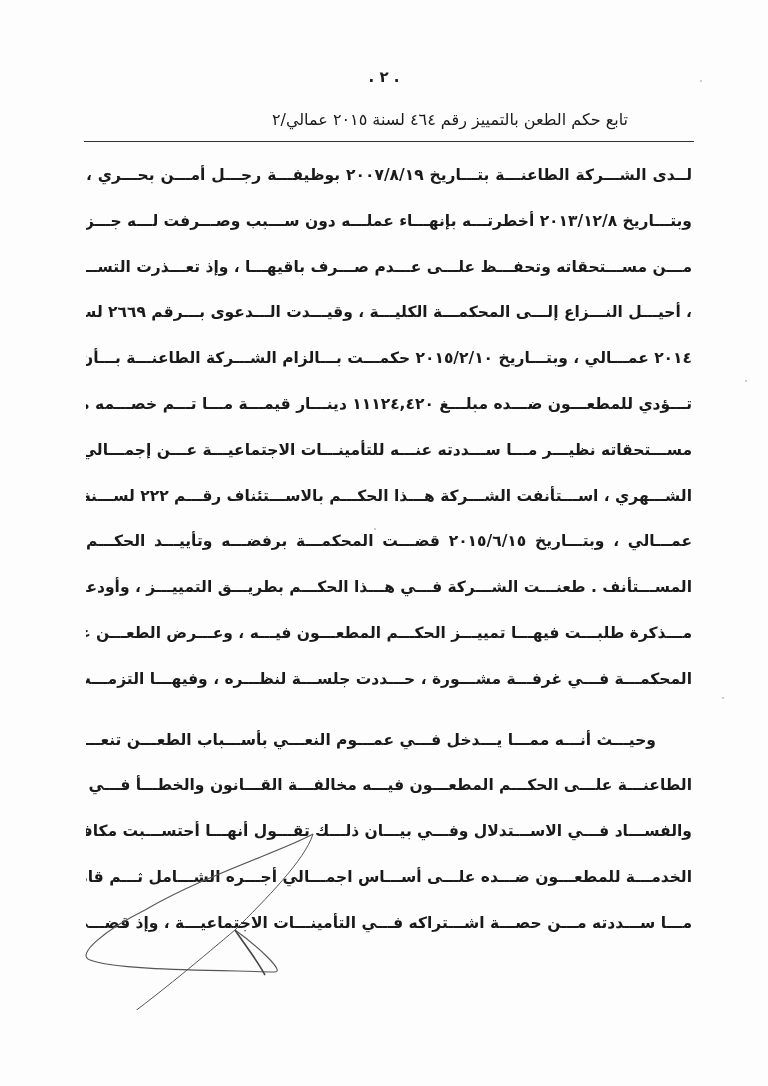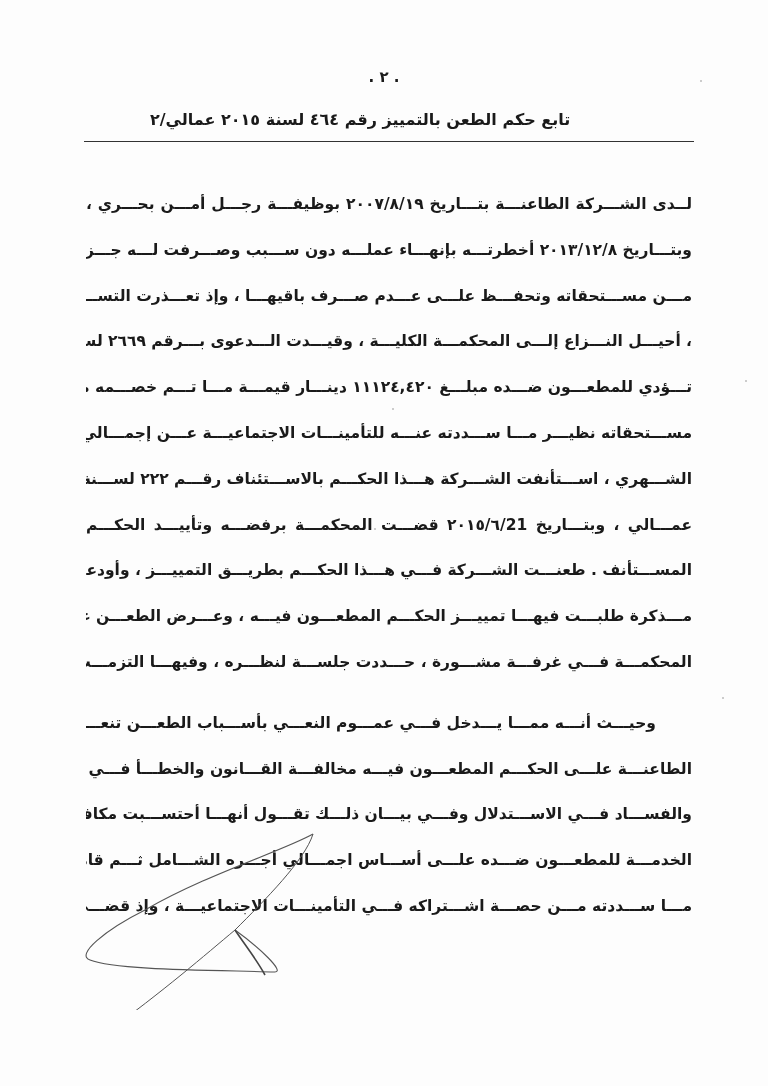--- a/index.html
+++ b/index.html
@@ -28,43 +28,42 @@
       text-align: center;
       font-size: 15px;
       font-weight: bold;
       direction: rtl;
     }
     .header-title {
       position: absolute;
       top: 110px;
       left: 150px;
       width: 478px;
-      text-align: left;
+      text-align: right;
       font-size: 16px;
-      font-weight: bold;
+      font-weight: normal;
       direction: rtl;
       white-space: nowrap;
     }
     .header-rule {
       position: absolute;
       top: 141px;
       left: 84px;
       width: 610px;
       height: 0;
       border-top: 1.5px solid #333;
     }
     .body-text {
       position: absolute;
       top: 160px;
       left: 86px;
       width: 606px;
       direction: rtl;
       font-size: 15.5px;
       font-weight: bold;
-      margin-top: 29px;
     }
     .line {
       height: 30.5px;
       margin: 0 0 15.3px 0;
       line-height: 30px;
       text-align: justify;
       text-align-last: justify;
       white-space: nowrap;
       overflow: hidden;
     }
@@ -102,24 +101,25 @@
 
   <div class="header-title">تابع حكم الطعن بالتمييز رقم ٤٦٤ لسنة ٢٠١٥ عمالي/٢</div>
   <div class="header-rule"></div>
 
   <div class="body-text">
     <div>
       <div class="line">لــدى الشـــركة الطاعنـــة بتـــاريخ ٢٠٠٧/٨/١٩ بوظيفـــة رجـــل أمـــن بحـــري ،</div>
       <div class="line">وبتـــاريخ ٢٠١٣/١٢/٨ أخطرتـــه بإنهـــاء عملـــه دون ســـبب وصـــرفت لـــه جـــزء</div>
       <div class="line">مـــن مســـتحقاته وتحفـــظ علـــى عـــدم صـــرف باقيهـــا ، وإذ تعـــذرت التســـوية الوديـــة</div>
       <div class="line">، أحيـــل النـــزاع إلـــى المحكمـــة الكليـــة ، وقيـــدت الـــدعوى بـــرقم ٢٦٦٩ لســـنة</div>
+      <div class="line">٢٠١٤ عمـــالي ، وبتـــاريخ ٢٠١٥/٢/١٠ حكمـــت بـــالزام الشـــركة الطاعنـــة بـــأن</div>
       <div class="line">تـــؤدي للمطعـــون ضـــده مبلـــغ ١١١٢٤,٤٢٠ دينـــار قيمـــة مـــا تـــم خصـــمه مـــن</div>
       <div class="line">مســـتحقاته نظيـــر مـــا ســـددته عنـــه للتأمينـــات الاجتماعيـــة عـــن إجمـــالي أجـــره</div>
       <div class="line">الشـــهري ، اســـتأنفت الشـــركة هـــذا الحكـــم بالاســـتئناف رقـــم ٢٢٢ لســـنة ٢٠١٥</div>
-      <div class="line">عمـــالي ، وبتـــاريخ ٢٠١٥/٦/21 قضـــت المحكمـــة برفضـــه وتأييـــد الحكـــم</div>
+      <div class="line">عمـــالي ، وبتـــاريخ ٢٠١٥/٦/١٥ قضـــت المحكمـــة برفضـــه وتأييـــد الحكـــم</div>
       <div class="line">المســـتأنف . طعنـــت الشـــركة فـــي هـــذا الحكـــم بطريـــق التمييـــز ، وأودعـــت النيابـــة</div>
       <div class="line">مـــذكرة طلبـــت فيهـــا تمييـــز الحكـــم المطعـــون فيـــه ، وعـــرض الطعـــن علـــى</div>
       <div class="line">المحكمـــة فـــي غرفـــة مشـــورة ، حـــددت جلســـة لنظـــره ، وفيهـــا التزمـــت النيابـــة</div>
     </div>
     <div class="para-gap"></div>
     <div>
       <div class="line indent">وحيـــث أنـــه ممـــا يـــدخل فـــي عمـــوم النعـــي بأســـباب الطعـــن تنعـــي الشـــركة</div>
       <div class="line">الطاعنـــة علـــى الحكـــم المطعـــون فيـــه مخالفـــة القـــانون والخطـــأ فـــي تطبيقـــه</div>
       <div class="line">والفســـاد فـــي الاســـتدلال وفـــي بيـــان ذلـــك تقـــول أنهـــا أحتســـبت مكافـــأة نهايـــة</div>
       <div class="line">الخدمـــة للمطعـــون ضـــده علـــى أســـاس اجمـــالي أجـــره الشـــامل ثـــم قامـــت بخصـــم</div>

